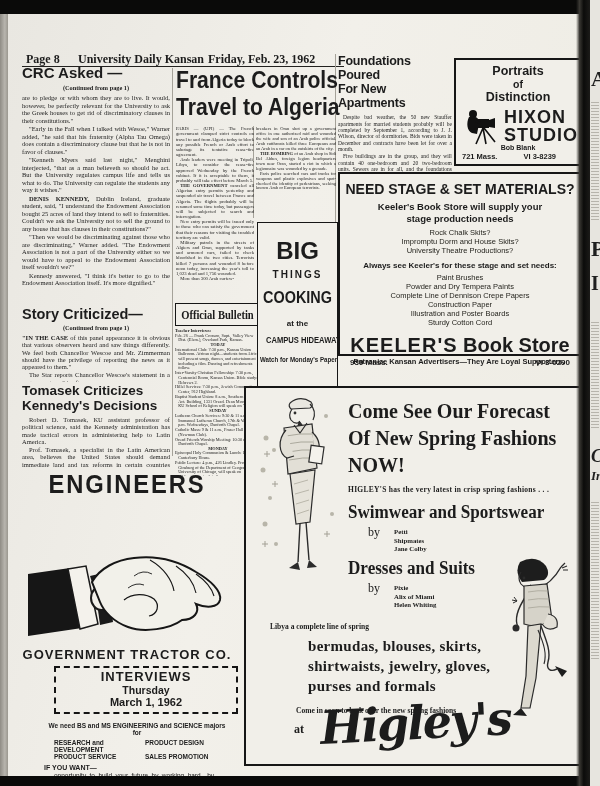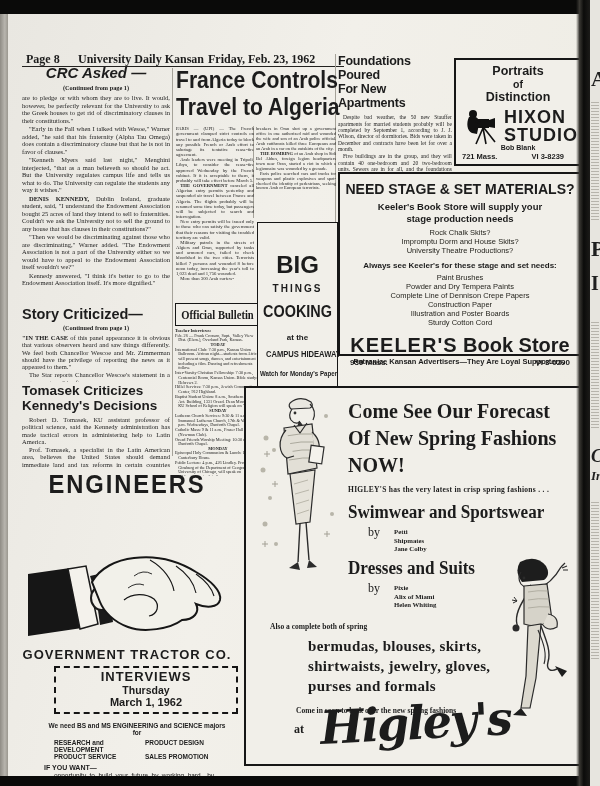--- a/index.html
+++ b/index.html
@@ -54,21 +54,21 @@
     <span class="abs" style="left:52px;">University Daily Kansan</span>
     <span class="abs" style="left:182px;">Friday, Feb. 23, 1962</span>
   </div>
   <div class="abs hrule" style="left:14px;top:52px;width:322px;"></div>
 
   <div class="abs vrule" style="left:164px;top:54px;height:388px;"></div>
   <div class="abs vrule" style="left:245px;top:112px;height:92px;"></div>
   <div class="abs vrule" style="left:327px;top:40px;height:328px;"></div>
 
   <div class="abs" style="left:14px;top:50px;width:148px;height:242px;overflow:hidden;">
-    <div class="art-title" style="font-size:15px;font-style:italic;line-height:18px;text-align:center;">CRC Asked —</div>
+    <div class="art-title" style="font-size:15px;line-height:18px;">CRC Asked —</div>
     <div class="continued">(Continued from page 1)</div>
     <p class="np">are to pledge or with whom they are to live. It would, however, be perfectly relevant for the University to ask the Greek houses to get rid of discriminatory clauses in their constitutions."</p>
     <p class="np in">"Early in the Fall when I talked with Wesoe," Warner added, "he said that his fraternity (Alpha Tau Omega) does contain a discriminatory clause but that he is not in favor of clauses."</p>
     <p class="np in">"Kenneth Myers said last night," Menghini interjected, "that as a man believeth so should he act. But the University regulates campus life and tells us what to do. The University can regulate the students any way it wishes."</p>
     <p class="np in"><b>DENIS KENNEDY,</b> <span>Dublin Ireland, graduate student, said, "I understand the Endowment Association bought 25 acres of land they intend to sell to fraternities. Couldn't we ask the University not to sell the ground to any house that has clauses in their constitutions?"</span></p>
     <p class="np in">"Then we would be discriminating against those who are discriminating," Warner added. "The Endowment Association is not a part of the University either so we would have to appeal to the Endowment Association itself wouldn't we?"</p>
     <p class="np in">Kennedy answered, "I think it's better to go to the Endowment Association itself. It's more dignified."</p>
   </div>
 
   <div class="abs" style="left:14px;top:292px;width:148px;height:76px;overflow:hidden;">
@@ -129,21 +129,21 @@
       <p>Lutheran Church Services: 9:30 &amp; 11 a.m., Immanuel Lutheran Church, 17th &amp; Vermont. 3 p.m. Wednesdays, Danforth Chapel.</p>
       <p>Catholic Mass: 9 &amp; 11 a.m., Fraser Hall (Newman Club).</p>
       <p>Oread Friends Worship Meeting: 10:30 a.m., Danforth Chapel.</p>
       <p class="bhead">MONDAY</p>
       <p>Episcopal Holy Communion &amp; Lunch: 12 noon, Canterbury House.</p>
       <p>Public Lecture: 4 p.m., 426 Lindley. Prof. Norton Ginsburg of the Department of Geography, University of Chicago, will speak on "Urbanization in Asia."</p>
     </div>
   </div>
 
   <div class="abs box cook" style="left:249px;top:208px;width:79px;height:164px;">
-    <div style="margin-top:30px;font-size:24px;line-height:24px;">BIG</div>
+    <div style="margin-top:16px;font-size:24px;line-height:24px;">BIG</div>
     <div style="margin-top:6px;font-size:10px;letter-spacing:2px;">THINGS</div>
     <div style="margin-top:9px;font-size:16px;transform:scaleX(.9);white-space:nowrap;">COOKING</div>
     <div style="margin-top:12px;font-size:8px;">at the</div>
     <div style="margin-top:6px;font-size:9.5px;transform:scaleX(.8);white-space:nowrap;">CAMPUS HIDEAWAY</div>
     <div style="margin-top:11px;font-size:6.5px;transform:scaleX(.95);white-space:nowrap;">Watch for Monday's Paper</div>
   </div>
 
   <div class="abs" style="left:330px;top:40px;width:114px;height:120px;overflow:hidden;">
     <div class="art-title" style="font-size:12.5px;line-height:14px;letter-spacing:-0.2px;">
       <div>Foundations Poured</div>
@@ -169,21 +169,21 @@
       <rect x="14" y="12" width="11" height="9" fill="#111"></rect>
       <polygon points="25,13 31,11 31,21 25,20" fill="#111"></polygon>
       <path d="M19,21 L12,37 M19,21 L22,37 M20,21 L31,35" stroke="#111" stroke-width="1.6" fill="none"></path>
       <path d="M12,14 L16,16" stroke="#111" stroke-width="2" fill="none"></path>
     </svg>
     <div class="abs" style="left:48px;top:48px;font-weight:bold;font-size:18px;letter-spacing:1px;line-height:18px;">
       <div>HIXON</div>
       <div>STUDIO</div>
     </div>
     <div class="abs center" style="left:0;top:84px;width:100%;font-weight:bold;font-size:7px;">Bob Blank</div>
-    <div class="abs" style="left:6px;right:16px;top:92px;display:flex;justify-content:space-between;font-weight:bold;font-size:7.5px;">
+    <div class="abs" style="left:6px;right:24px;top:92px;display:flex;justify-content:space-between;font-weight:bold;font-size:7.5px;">
       <span>721 Mass.</span>
       <span>VI 3-8239</span>
     </div>
   </div>
 
   <div class="abs box keeler" style="left:330px;top:158px;width:240px;height:180px;border-width:2.5px;">
     <div style="margin-top:7px;font-weight:bold;font-size:14.5px;transform:scaleX(.97);white-space:nowrap;">NEED STAGE &amp; SET MATERIALS?</div>
     <div style="margin-top:4px;font-weight:bold;font-size:9.5px;line-height:11.5px;">
       <div>Keeler's Book Store will supply your</div>
       <div>stage production needs</div>
@@ -266,21 +266,21 @@
     </div>
 
     <div class="abs nowrap" style="left:102px;top:170px;font-weight:bold;font-size:18px;transform:scaleX(.95);transform-origin:0 0;">Dresses and Suits</div>
     <div class="abs" style="left:122px;top:193px;font-size:12px;">by</div>
     <div class="abs" style="left:148px;top:196px;font-weight:bold;font-size:6.8px;line-height:8.5px;">
       <div>Pixie</div>
       <div>Alix of Miami</div>
       <div>Helen Whiting</div>
     </div>
 
-    <div class="abs" style="left:24px;top:234px;font-weight:bold;font-size:7.5px;">Also a complete both of spring</div>
+    <div class="abs" style="left:24px;top:234px;font-weight:bold;font-size:7.5px;">Libya a complete line of spring</div>
     <div class="abs" style="left:62px;top:248px;font-weight:bold;font-size:15px;line-height:20px;letter-spacing:.3px;">
       <div>bermudas, blouses, skirts,</div>
       <div>shirtwaists, jewelry, gloves,</div>
       <div>purses and formals</div>
     </div>
 
     <div class="abs" style="left:50px;top:318px;font-weight:bold;font-size:7.5px;">Come in soon to look over the new spring fashions</div>
     <div class="abs" style="left:48px;top:334px;font-size:12px;font-weight:bold;">at</div>
     <div class="abs" style="left:74px;top:308px;font-size:46px;font-weight:bold;font-style:italic;letter-spacing:-2px;transform:rotate(-3deg);font-family:'DejaVu Serif',serif;">Higley's</div>
 

